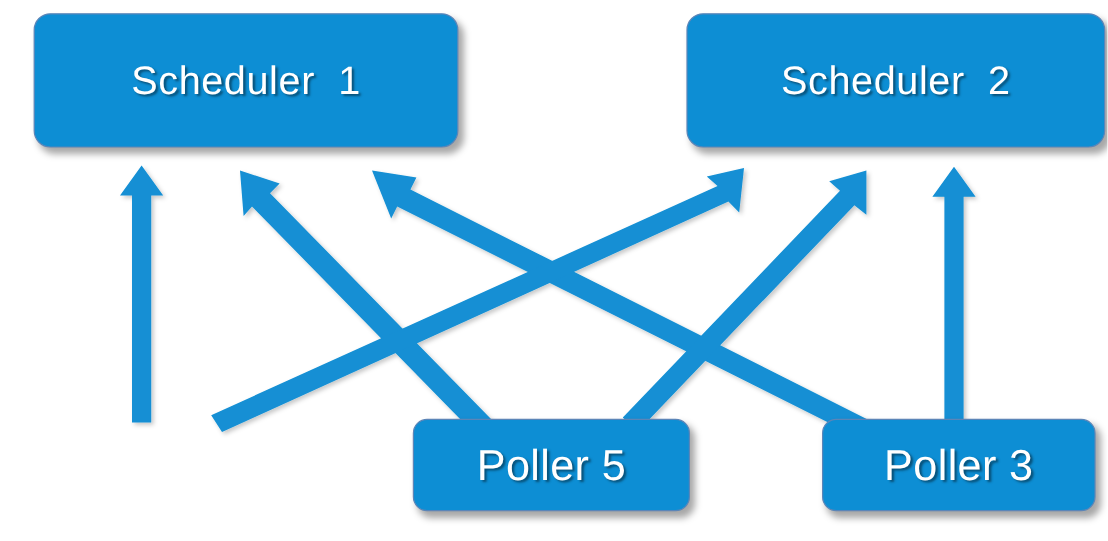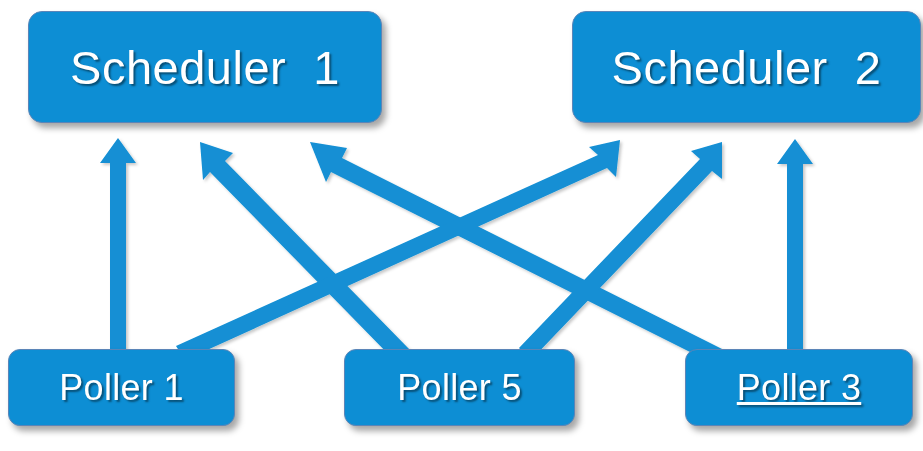--- a/index.html
+++ b/index.html
@@ -33,33 +33,33 @@
     box-shadow: 4px 5px 6px rgba(0,0,0,0.35);
     display: flex;
     align-items: center;
     justify-content: center;
     color: #ffffff;
     text-shadow: 2px 2px 2px rgba(0,0,0,0.45);
     white-space: pre;
     z-index: 5;
   }
   .scheduler {
-    font-size: 47px;
+    font-size: 33px;
     letter-spacing: 0.5px;
   }
   .poller {
     font-size: 36px;
     letter-spacing: 0.3px;
     border-radius: 12px;
   }
   #scheduler-1 { left: 28px;  top: 11px;  width: 354px; height: 112px; }
   #scheduler-2 { left: 557px; top: 11px;  width: 349px; height: 112px; margin-left: 15px; }
   #poller-1    { left: 8px;   top: 349px; width: 227px; height: 77px; }
   #poller-2    { left: 344px; top: 349px; width: 231px; height: 77px; }
-  #poller-3    { left: 685px; top: 349px; width: 228px; height: 77px; text-decoration: underline; }
+  #poller-3    { left: 685px; top: 349px; width: 228px; height: 77px; }
 </style>
 </head>
 <body>
 
 <div id="canvas">
 
   <svg id="arrow-layer" viewBox="0 0 923 451" xmlns="http://www.w3.org/2000/svg">
     <defs>
       <filter id="soft-shadow" x="-30%" y="-30%" width="170%" height="170%">
         <feDropShadow dx="2" dy="2" stdDeviation="1.6" flood-color="#000000" flood-opacity="0.22"></feDropShadow>
@@ -84,23 +84,20 @@
   </svg>
 
   <div class="node scheduler" id="scheduler-1">
     <span>Scheduler  1</span>
   </div>
 
   <div class="node scheduler" id="scheduler-2">
     <span>Scheduler  2</span>
   </div>
 
-  <div class="node poller" id="poller-1">
-    <span>Poller 1</span>
-  </div>
 
   <div class="node poller" id="poller-2">
     <span>Poller 5</span>
   </div>
 
   <div class="node poller" id="poller-3">
     <span>Poller 3</span>
   </div>
 
 </div>

